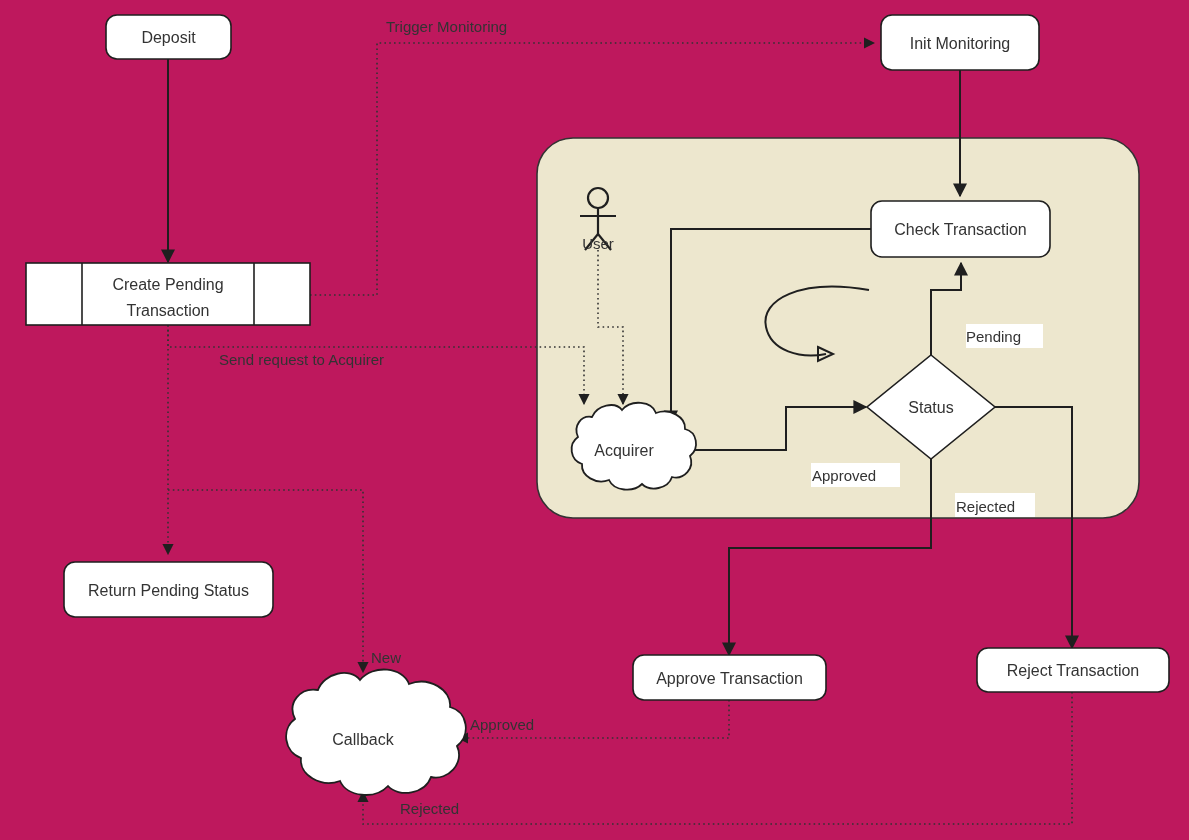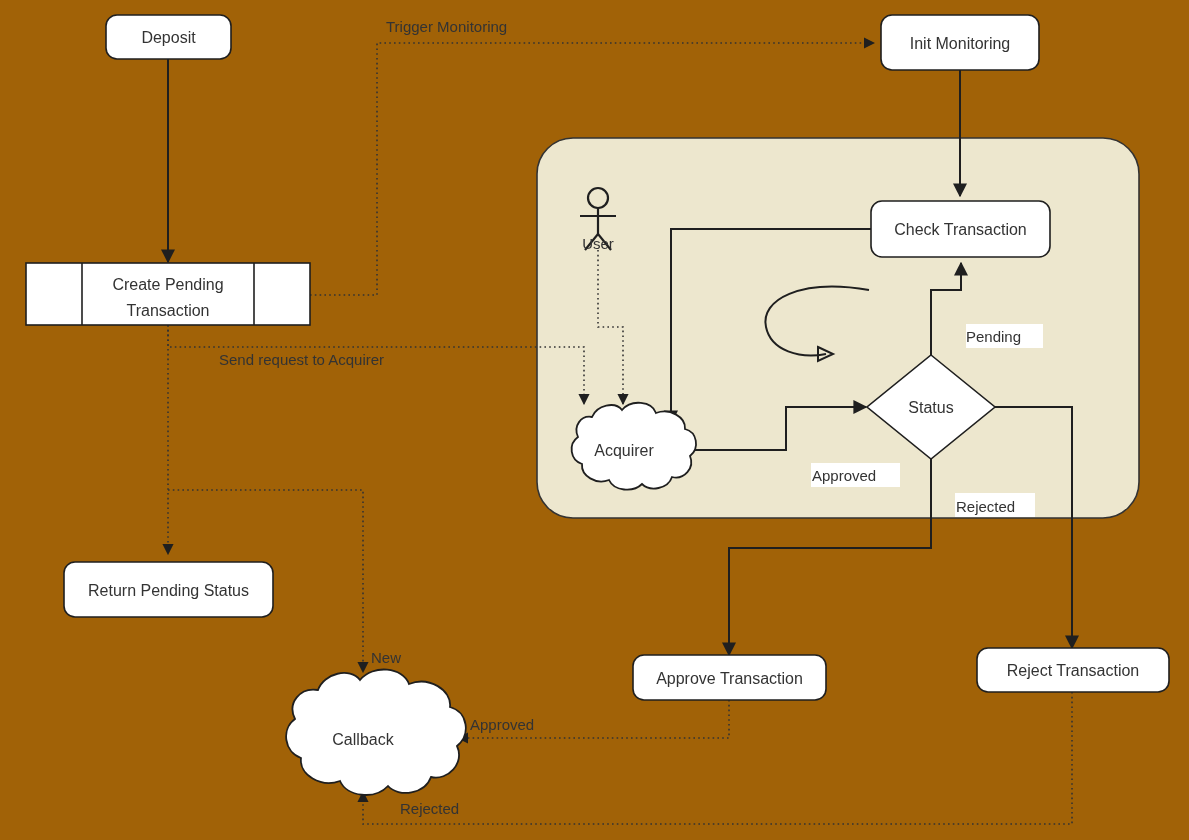--- a/index.html
+++ b/index.html
@@ -7,21 +7,21 @@
     padding: 0;
     background: #f1f1f1;
   }
   body {
     font-family: "Liberation Sans", sans-serif;
   }
   #canvas {
     position: relative;
     width: 1189px;
     height: 840px;
-    background: #a16207;
+    background: #be185d;
     overflow: hidden;
   }
   svg.diagram {
     position: absolute;
     top: 0;
     left: 0;
     width: 1189px;
     height: 840px;
   }
   .node-label {

